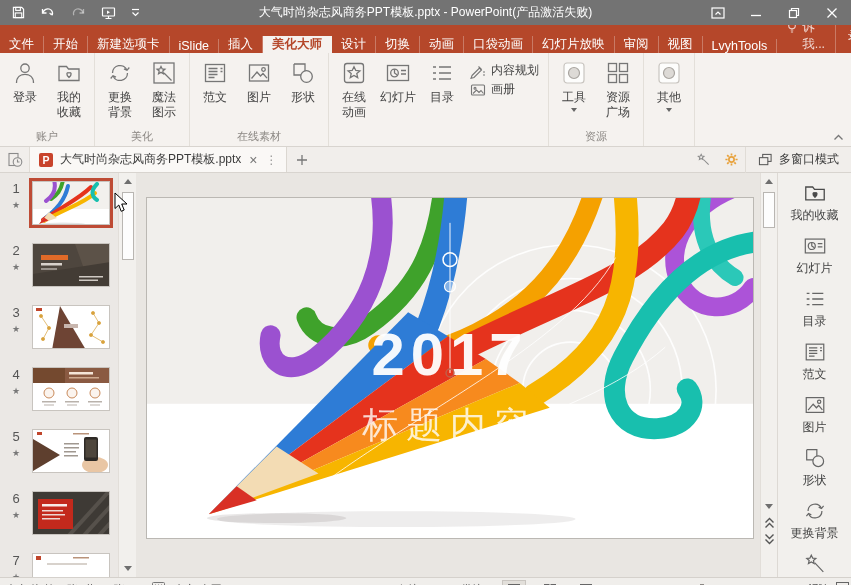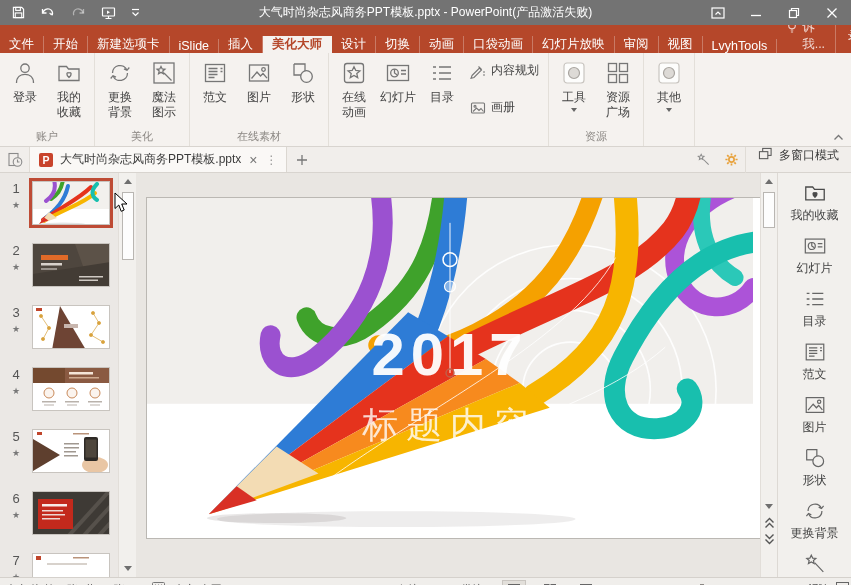--- a/index.html
+++ b/index.html
@@ -26,53 +26,53 @@
 .ribbon{height:94px;background:#F5F2EF;border-bottom:1px solid #D8D4CF;display:flex;position:relative}
 .rgroup{display:flex;flex-direction:column;border-right:1px solid #E3DFD9;padding:1px 3px 0}
 .rgroup-buttons{height:75px;display:flex;align-items:flex-start}
 .rgroup-label{text-align:center;font-size:11px;color:#8C8884;height:17px;line-height:14px}
 .rbtn{display:flex;flex-direction:column;align-items:center;padding:4px 3px 0;min-width:44px;cursor:default}
 .ric{height:30px;display:flex;align-items:center;justify-content:center}
 .rlabel{font-size:12px;color:#444;text-align:center;line-height:1.25;margin-top:2px}
 .w2{width:26px;word-break:break-all}
 .nw{white-space:nowrap}
 .caret{width:0;height:0;border-left:3.5px solid transparent;border-right:3.5px solid transparent;border-top:4px solid #666;margin-top:3px}
-.small-stack{display:flex;flex-direction:column;gap:20px;padding:8px 6px 0}
+.small-stack{display:flex;flex-direction:column;gap:2px;padding:8px 6px 0}
 .sbtn{display:flex;align-items:center;gap:5px;font-size:12px;color:#444;white-space:nowrap}
 .collapse-chevron{position:absolute;right:7px;bottom:5px}
 
 
 .doctabbar{height:26px;background:#F1EEEB;border-bottom:1px solid #D8D4CF;display:flex;align-items:stretch;font-size:12px;color:#3c3c3c}
 .dt-history{width:30px;display:flex;align-items:center;justify-content:center;border-right:1px solid #E0DCD6}
 .doc-tab{display:flex;align-items:center;gap:6px;padding:0 8px;background:#FAF8F6;border-right:1px solid #DBD7D1}
 .tab-x{color:#777;font-size:14px;padding:0 2px}
 .tab-dots{color:#999;font-size:12px;letter-spacing:0}
 .dt-plus{width:30px;display:flex;align-items:center;justify-content:center}
 .dt-right{margin-left:auto;display:flex;align-items:center}
 .dt-icon-btn{width:28px;height:26px;display:flex;align-items:center;justify-content:center}
-.multiwin{display:flex;gap:6px;padding:0 12px;border-left:1px solid #E0DCD6;height:26px}
+.multiwin{display:flex;align-items:center;gap:6px;padding:0 12px;border-left:1px solid #E0DCD6;height:26px}
 
 
 .workarea{display:flex;height:404px;background:#E9E6E2;overflow:hidden}
 .slidepanel{width:118px;background:#EBE8E5;padding-top:8px;overflow:hidden}
 .slide-item{display:flex;margin-bottom:18px;cursor:default}
 .slide-meta{width:32px;display:flex;flex-direction:column;align-items:center}
 .slide-num{font-size:13px;color:#555}
 .slide-star{font-size:9px;color:#787878;margin-top:4px}
 .thumb{width:78px;height:44px;background:#fff;border:1px solid #C8C4BF;position:relative;overflow:hidden}
 .slide-item.selected .thumb{outline:3px solid #BE4B35}
 
 .panel-scroll{width:18px;background:#F2F0ED;border-left:1px solid #E2DED9;display:flex;flex-direction:column;align-items:center;flex-shrink:0}
 .scroll-btn{width:18px;height:17px;display:flex;align-items:center;justify-content:center}
 .scroll-thumb{width:12px;background:#FDFDFD;border:1px solid #B9B6B2}
 .tri-up{width:0;height:0;border-left:4px solid transparent;border-right:4px solid transparent;border-bottom:5px solid #6f6f6f}
 .tri-down{width:0;height:0;border-left:4px solid transparent;border-right:4px solid transparent;border-top:5px solid #6f6f6f}
 
 .canvas{flex:1;position:relative;background:#E9E6E2;overflow:hidden}
-.slide-stage{position:absolute;left:10px;top:24px;width:704px;height:342px;background:#fff;border:1px solid #BBB8B3}
+.slide-stage{position:absolute;left:10px;top:24px;width:608px;height:342px;background:#fff;border:1px solid #BBB8B3}
 
 .canvas-scroll{width:17px;background:#F2F0ED;border-left:1px solid #E2DED9;display:flex;flex-direction:column;align-items:center;flex-shrink:0}
 .cs-spacer{flex:1}
 .nav-btn{width:17px;height:16px;display:flex;align-items:center;justify-content:center}
 .cs-pad{height:30px}
 
 .sidebar{width:74px;background:#F2F0ED;border-left:1px solid #DDD9D4;display:flex;flex-direction:column;align-items:center;padding-top:8px;gap:10px;flex-shrink:0}
 .sb-item{display:flex;flex-direction:column;align-items:center;gap:2px;cursor:default}
 .sb-label{font-size:12px;color:#444;white-space:nowrap;display:flex;align-items:center}
 

